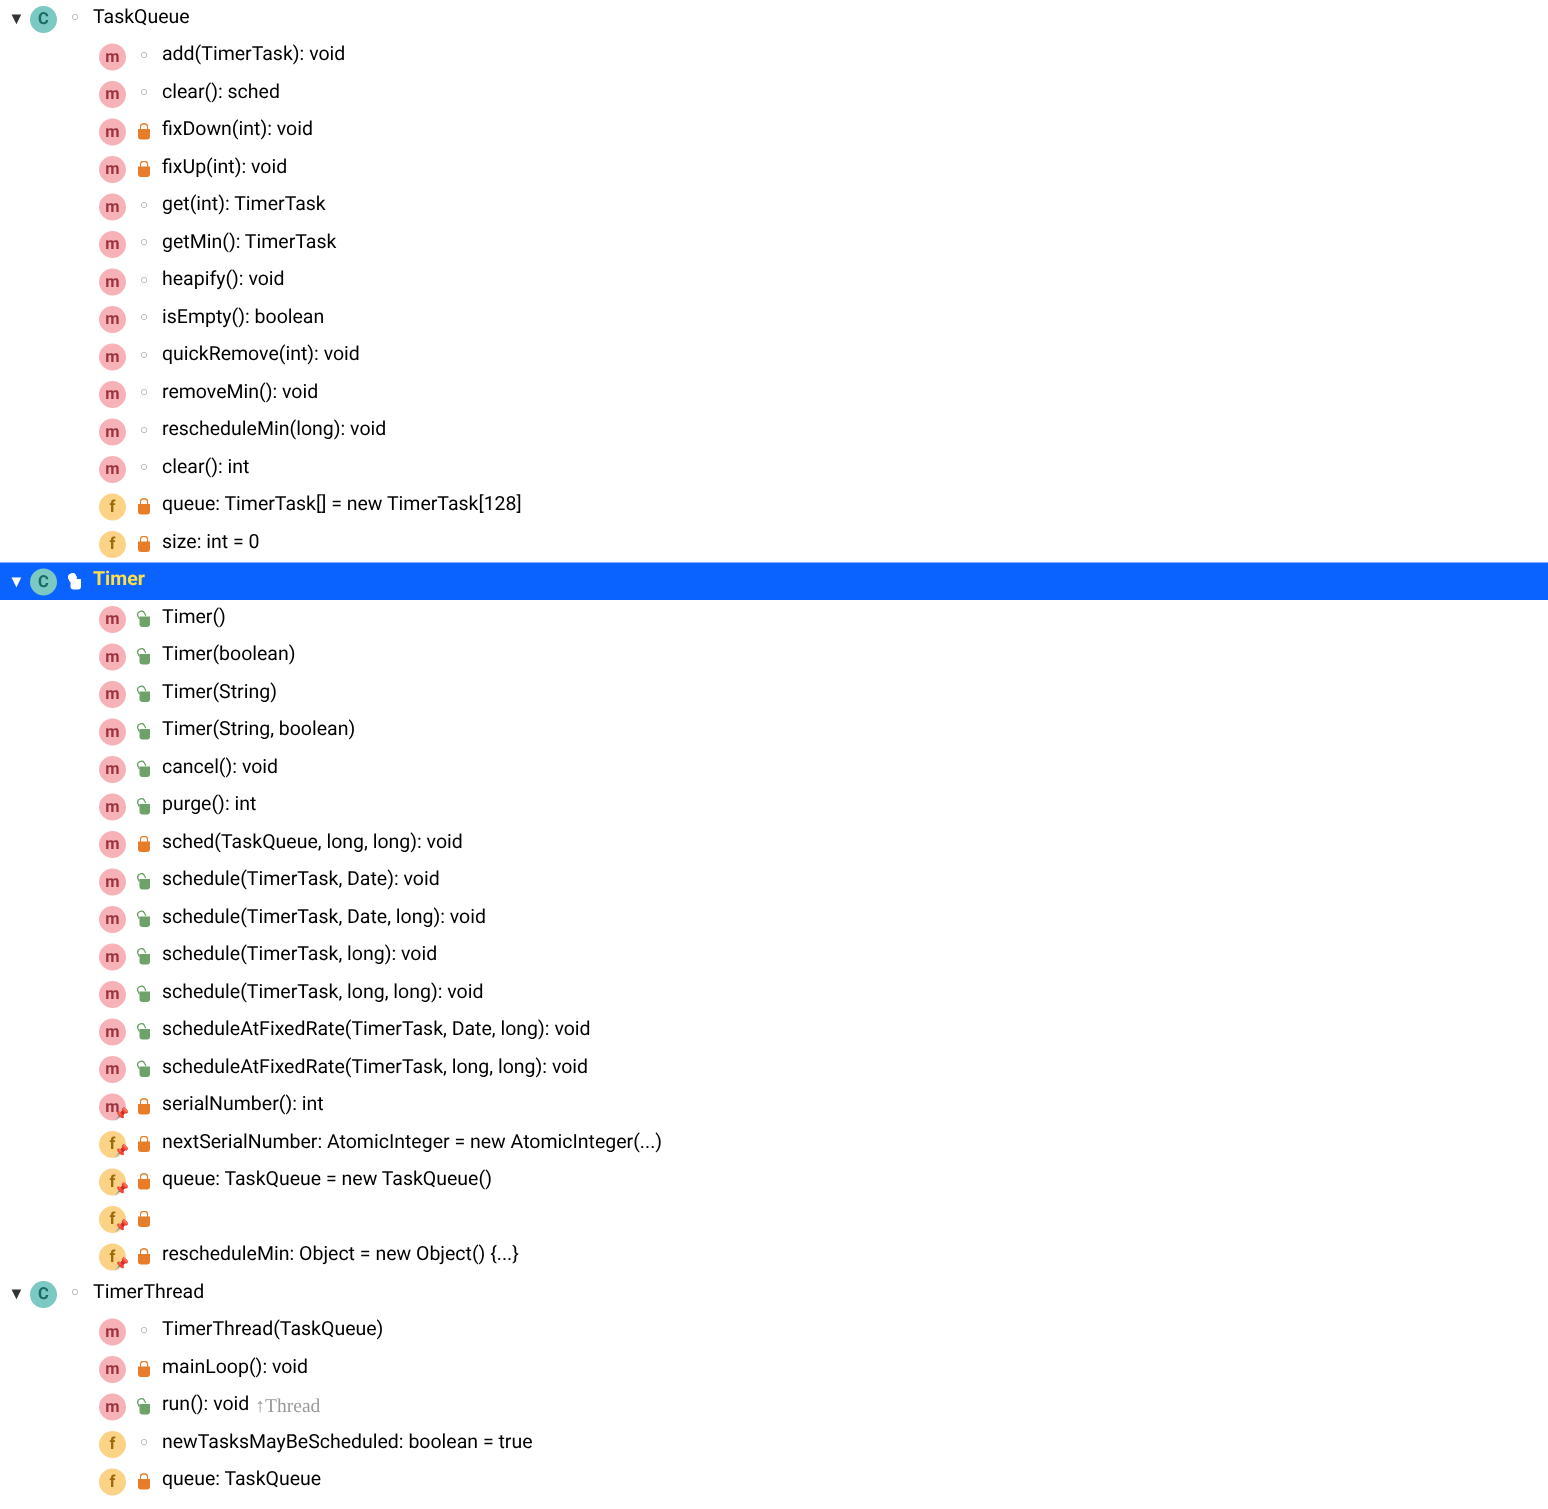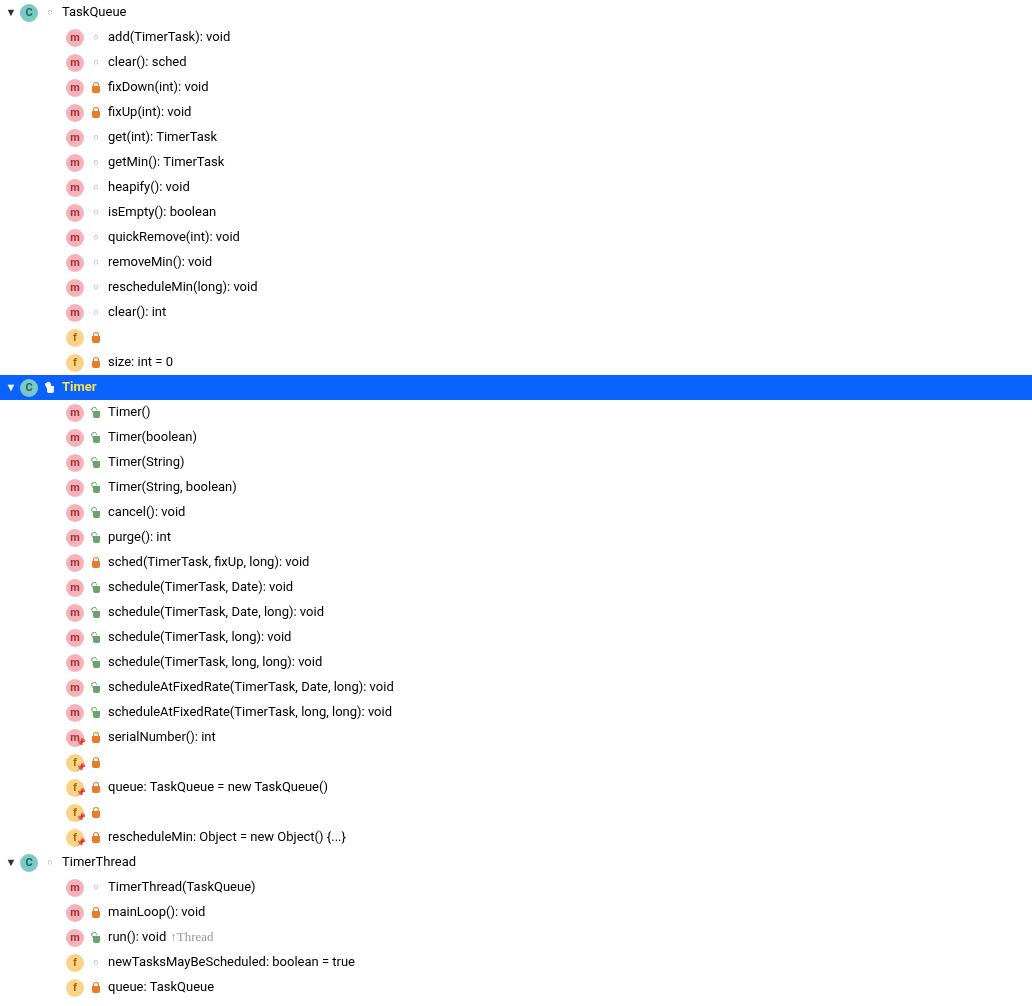--- a/index.html
+++ b/index.html
@@ -217,20 +217,21 @@
     <div class="tree-row indent-1">
       <span class="arrow blank">▼</span>
       <span class="type-icon method">m</span>
       <span class="visibility vis-package"></span>
       <span class="label">clear(): int</span>
     </div>
     <div class="tree-row indent-1">
       <span class="arrow blank">▼</span>
       <span class="type-icon field">f</span>
       <span class="visibility vis-private"></span>
+      <span class="label">queue: TimerTask[] = new TimerTask[128]</span>
     </div>
     <div class="tree-row indent-1">
       <span class="arrow blank">▼</span>
       <span class="type-icon field">f</span>
       <span class="visibility vis-private"></span>
       <span class="label">size: int = 0</span>
     </div>
     <div class="tree-row indent-0 selected">
       <span class="arrow">▼</span>
       <span class="type-icon class">C</span>
@@ -270,21 +271,21 @@
     <div class="tree-row indent-1">
       <span class="arrow blank">▼</span>
       <span class="type-icon method">m</span>
       <span class="visibility vis-public"></span>
       <span class="label">purge(): int</span>
     </div>
     <div class="tree-row indent-1">
       <span class="arrow blank">▼</span>
       <span class="type-icon method">m</span>
       <span class="visibility vis-private"></span>
-      <span class="label">sched(TimerTask, fixUp, long): void</span>
+      <span class="label">sched(TaskQueue, long, long): void</span>
     </div>
     <div class="tree-row indent-1">
       <span class="arrow blank">▼</span>
       <span class="type-icon method">m</span>
       <span class="visibility vis-public"></span>
       <span class="label">schedule(TimerTask, Date): void</span>
     </div>
     <div class="tree-row indent-1">
       <span class="arrow blank">▼</span>
       <span class="type-icon method">m</span>
@@ -318,20 +319,21 @@
     <div class="tree-row indent-1">
       <span class="arrow blank">▼</span>
       <span class="type-icon method">m<span class="overlay">📌</span></span>
       <span class="visibility vis-private"></span>
       <span class="label">serialNumber(): int</span>
     </div>
     <div class="tree-row indent-1">
       <span class="arrow blank">▼</span>
       <span class="type-icon field">f<span class="overlay">📌</span></span>
       <span class="visibility vis-private"></span>
+      <span class="label">nextSerialNumber: AtomicInteger = new AtomicInteger(...)</span>
     </div>
     <div class="tree-row indent-1">
       <span class="arrow blank">▼</span>
       <span class="type-icon field">f<span class="overlay">📌</span></span>
       <span class="visibility vis-private"></span>
       <span class="label">queue: TaskQueue = new TaskQueue()</span>
     </div>
     <div class="tree-row indent-1">
       <span class="arrow blank">▼</span>
       <span class="type-icon field">f<span class="overlay">📌</span></span>

